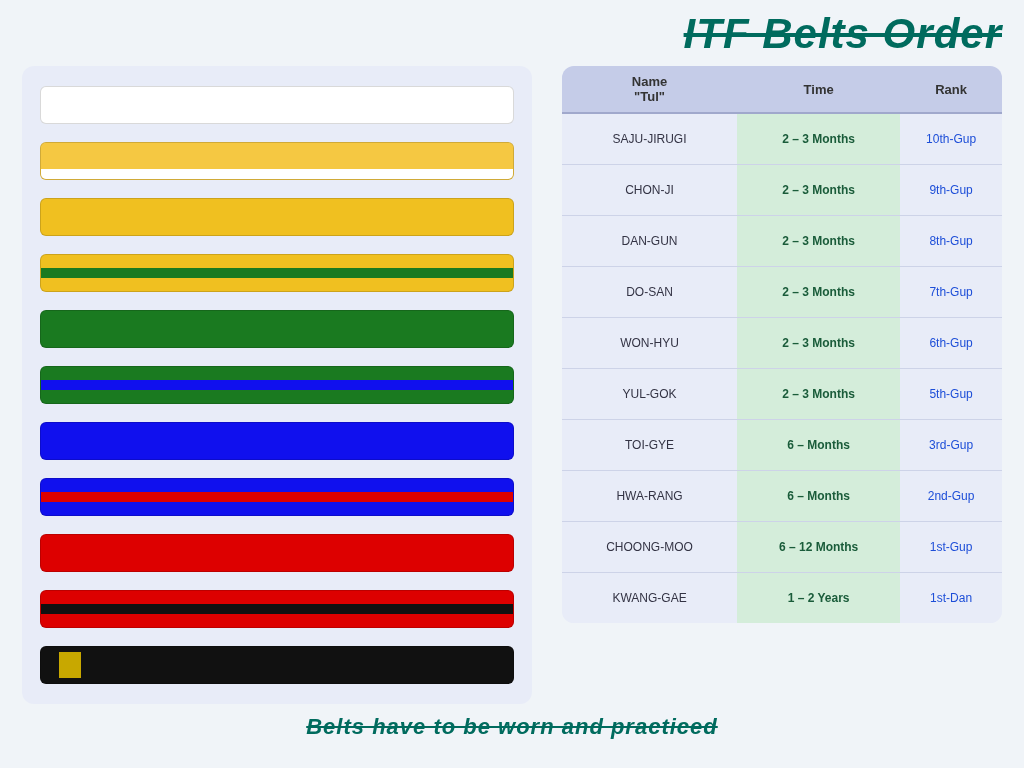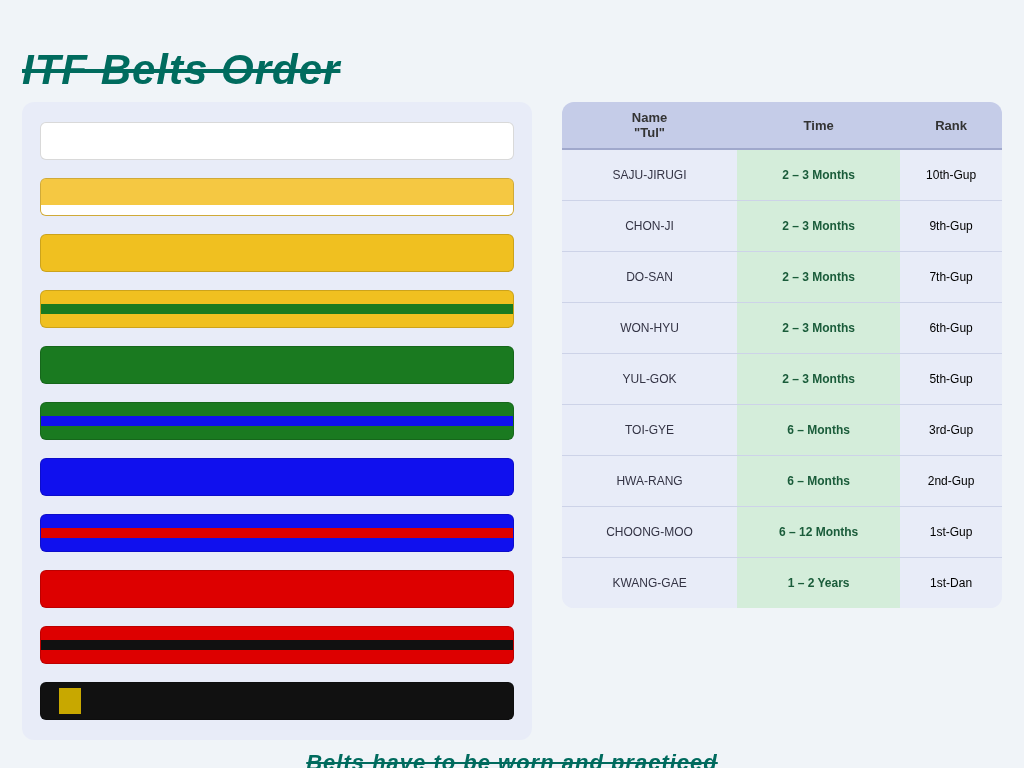--- a/index.html
+++ b/index.html
@@ -19,27 +19,26 @@
     #main-container {
       width: 100%;
       max-width: 980px;
     }
 
     #title {
       font-size: 42px;
       font-weight: 900;
       font-style: italic;
       color: #006b5e;
-      text-align: left;
+      text-align: right;
       margin-bottom: 8px;
       font-family: 'Arial Black', Arial, sans-serif;
       letter-spacing: 1px;
       text-decoration: line-through;
       text-decoration-color: #006b5e;
-      margin-top: 36px;
     }
 
     #content-area {
       display: flex;
       flex-direction: row;
       gap: 16px;
       width: 100%;
     }
 
     
@@ -117,21 +116,21 @@
       font-size: 12px;
       color: #1a5c3a;
       text-align: center;
       background: #d4edda;
       font-weight: bold;
     }
 
     .td-rank {
       padding: 6px 6px;
       font-size: 12px;
-      color: #000000;
+      color: #1d4ed8;
       text-align: center;
       background: #e8ecf8;
       font-weight: 500;
     }
 
     #footer-text {
       font-size: 22px;
       font-weight: 900;
       font-style: italic;
       color: #006b5e;
@@ -291,20 +290,25 @@
                 <td class="td-name">SAJU-JIRUGI</td>
                 <td class="td-time">2 – 3 Months</td>
                 <td class="td-rank">10th-Gup</td>
               </tr>
               <tr>
                 <td class="td-name">CHON-JI</td>
                 <td class="td-time">2 – 3 Months</td>
                 <td class="td-rank">9th-Gup</td>
               </tr>
               <tr>
+                <td class="td-name">DAN-GUN</td>
+                <td class="td-time">2 – 3 Months</td>
+                <td class="td-rank">8th-Gup</td>
+              </tr>
+              <tr>
                 <td class="td-name">DO-SAN</td>
                 <td class="td-time">2 – 3 Months</td>
                 <td class="td-rank">7th-Gup</td>
               </tr>
               <tr>
                 <td class="td-name">WON-HYU</td>
                 <td class="td-time">2 – 3 Months</td>
                 <td class="td-rank">6th-Gup</td>
               </tr>
               <tr>

